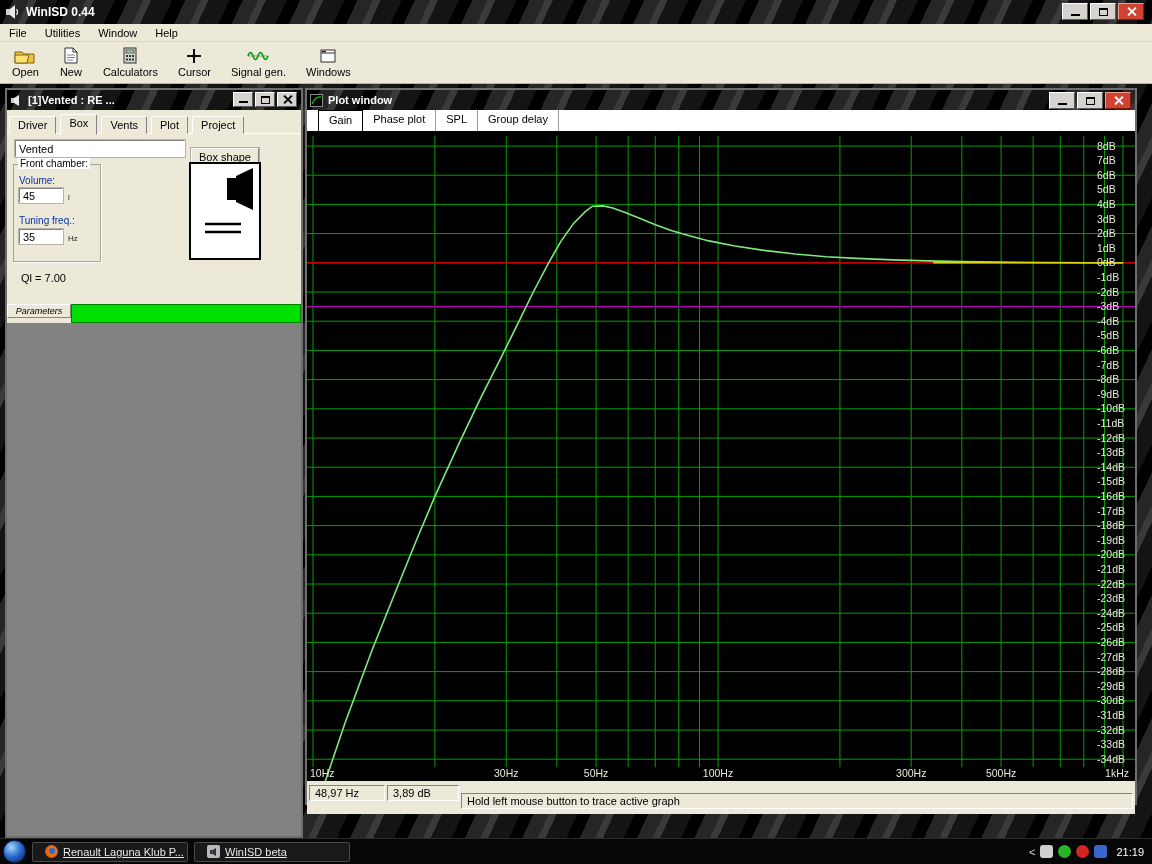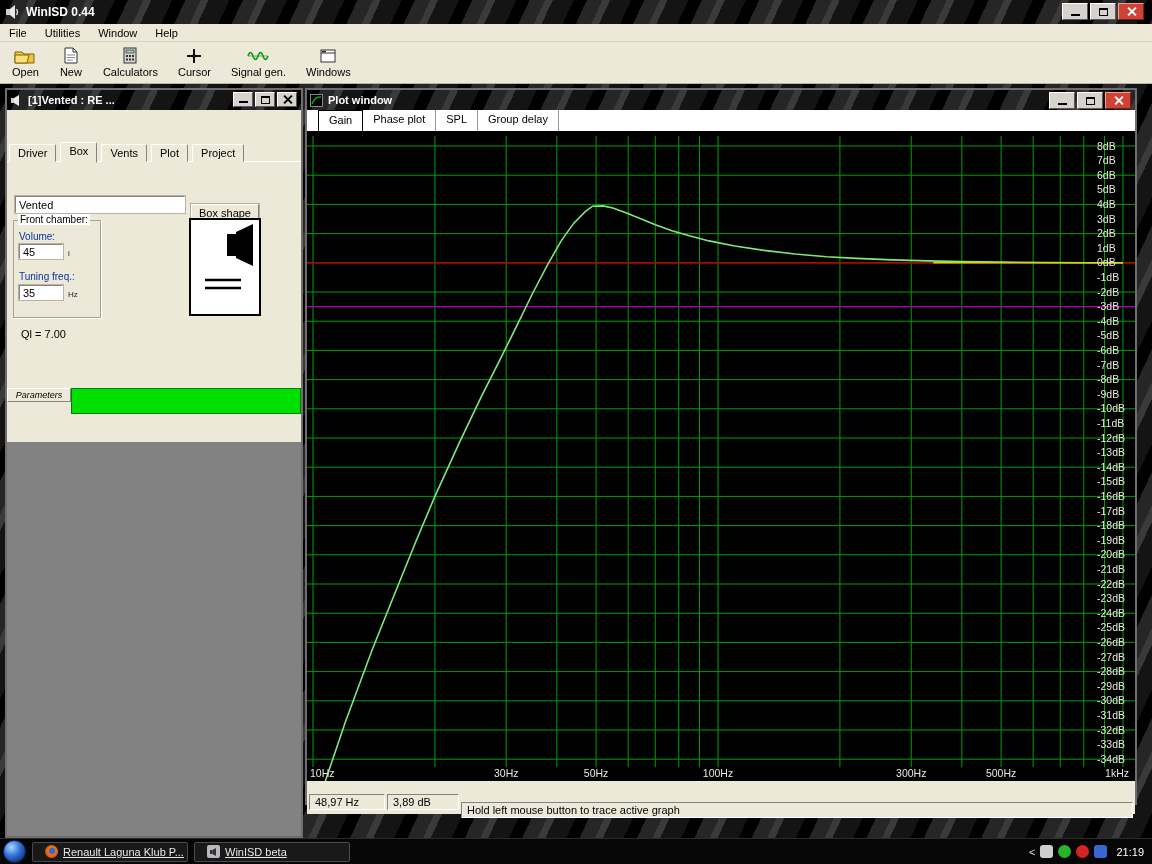--- a/index.html
+++ b/index.html
@@ -35,50 +35,50 @@
   
   .mdi { position:absolute; left:0; top:84px; width:1152px; height:754px; }
 
   .child-window { position:absolute; border:2px solid #6e6e6e; background:#ece9d8; display:flex; flex-direction:column; }
   .child-titlebar { height:20px; display:flex; align-items:center; position:relative; flex:0 0 auto; }
   .child-titlebar .title { color:#fff; font-weight:bold; font-size:11px; margin-left:5px; }
   .child-controls { position:absolute; right:4px; top:2px; display:flex; gap:2px; }
   .w-ico { width:13px; height:13px; margin-left:3px; display:inline-flex; }
 
   
-  .vented-window { left:5px; top:4px; width:298px; height:750px;gap:28px; }
+  .vented-window { left:5px; top:4px; width:298px; height:750px; }
   .tabbar { height:24px; background:#ece9d8; padding:4px 2px 0 2px; border-bottom:1px solid #fff; flex:0 0 auto; }
   .tab { display:inline-block; padding:2px 8px 2px; background:#ece9d8; border:1px solid;
          border-color:#fff #848284 #ece9d8 #fff; border-radius:2px 2px 0 0; margin-right:1px; position:relative; top:2px; }
   .tab.active { top:0; padding-bottom:5px; font-weight:normal; z-index:2; }
   .vcontent { position:relative; height:170px; background:#ece9d8; flex:0 0 auto; }
   .sunken { background:#fff; border:1px solid; border-color:#848284 #fff #fff #848284; outline:1px solid #b8b4a4;
             font:11px "Liberation Sans",sans-serif; padding:1px 3px; }
   .beige-btn { background:#ece9d8; border:1px solid; border-color:#fff #848284 #848284 #fff; outline:1px solid #b0aca0;
                font:11px "Liberation Sans",sans-serif; }
   .groupbox { position:absolute; left:6px; top:30px; width:88px; height:98px; border:1px solid #a8a494;
               box-shadow:1px 1px 0 #fff; }
   .grouplabel { position:absolute; top:-7px; left:4px; background:#ffffff; padding:0 2px; font-size:10px; }
   .blue-label { color:#0a33a0; font-size:10px; position:absolute; }
   .unit { position:absolute; font-size:8px; color:#222; }
   .boximg { position:absolute; left:182px; top:28px; width:72px; height:98px; background:#fff; border:2px solid #000; }
   .ql { position:absolute; left:14px; top:138px; }
-  .params-row { height:26px; display:flex; flex:0 0 auto; }
+  .params-row { height:19px; display:flex; flex:0 0 auto; }
   .params-label { font:italic 9px "Liberation Sans",sans-serif; width:64px; height:14px; background:#ece9d8;
                   border:1px solid; border-color:#fff #848284 #848284 #fff; text-align:center; }
   .params-bar { flex:1; background:#00e000; border:1px solid #008000; }
   .vgray { flex:1; background:#828282; }
 
   
   .plot-window { left:305px; top:4px; width:832px; height:717px; background:#000; }
   .ptabs { height:22px; background:#fff; border-bottom:1px solid #000; display:flex; align-items:stretch; flex:0 0 auto; }
   .ptab { padding:3px 10px 0; border-right:1px solid #999; height:100%; }
   .ptab.active { border:1px solid #000; border-bottom:none; margin-left:11px; }
   #plot-svg { display:block; background:#000; flex:0 0 auto; }
-  .statusbar { height:33px; background:#ece9d8; display:flex; gap:2px; padding:13px 2px; flex:0 0 auto; }
+  .statusbar { height:33px; background:#ece9d8; display:flex; gap:2px; padding:4px 2px; flex:0 0 auto; }
   .status-cell { background:#ece9d8; border:1px solid; border-color:#848284 #fff #fff #848284;
                  height:16px; line-height:15px; padding:0 5px; }
   .status-cell.c1 { width:76px; } .status-cell.c2 { width:72px; } .status-cell.c3 { flex:1;margin-top:8px; }
 
   
   .taskbar { position:absolute; left:0; top:838px; width:1152px; height:26px; background:#060606;
              border-top:1px solid #2a2a2a; display:flex; align-items:center; }
   .start-orb { width:23px; height:23px; border-radius:50%; margin-left:3px; border:1px solid #0a2a60;
                background:radial-gradient(circle at 35% 30%, #a8d4ff, #2f6fd4 45%, #0a2f78 85%); }
   .taskbtn { width:156px; height:20px; margin-left:6px; background:#191919; border:1px solid #4a4a4a;

